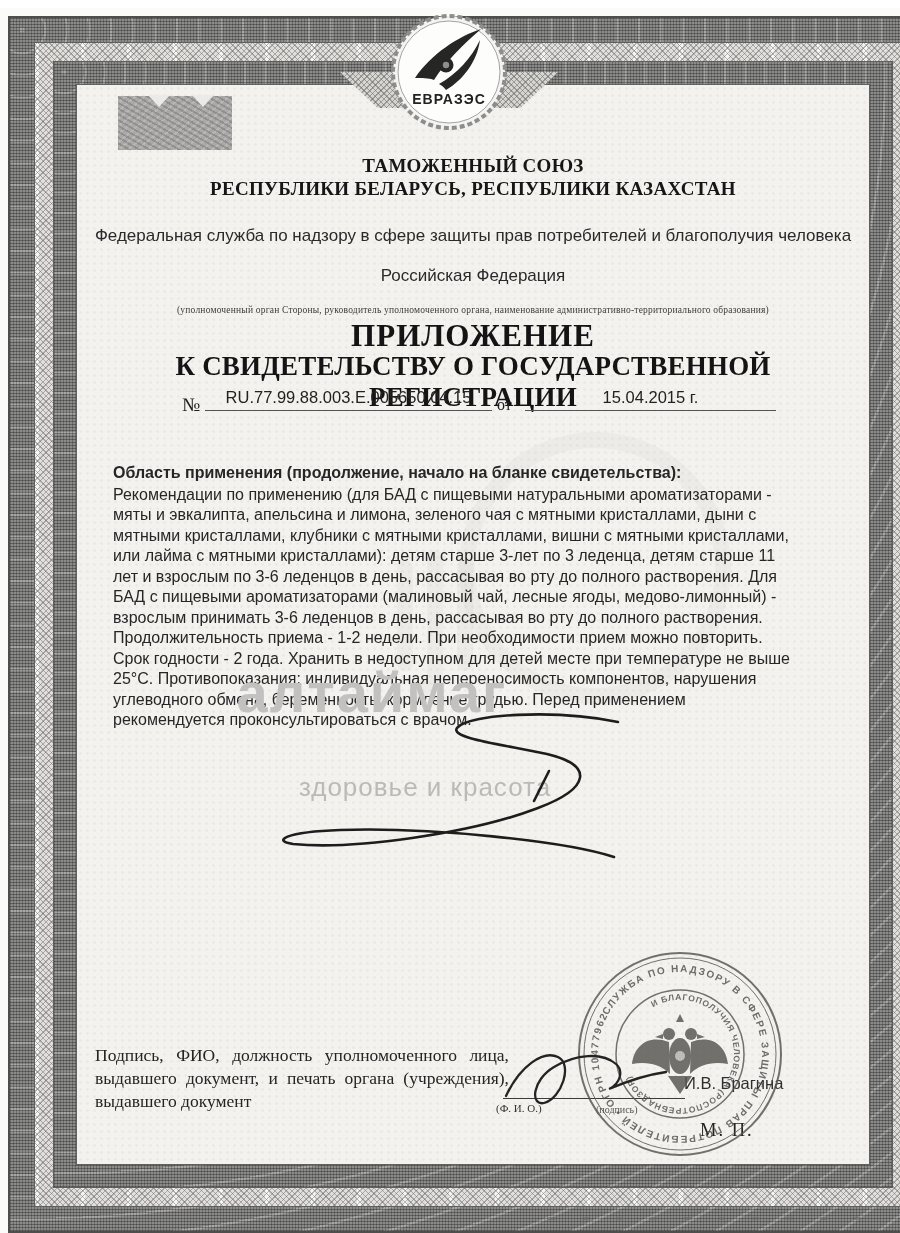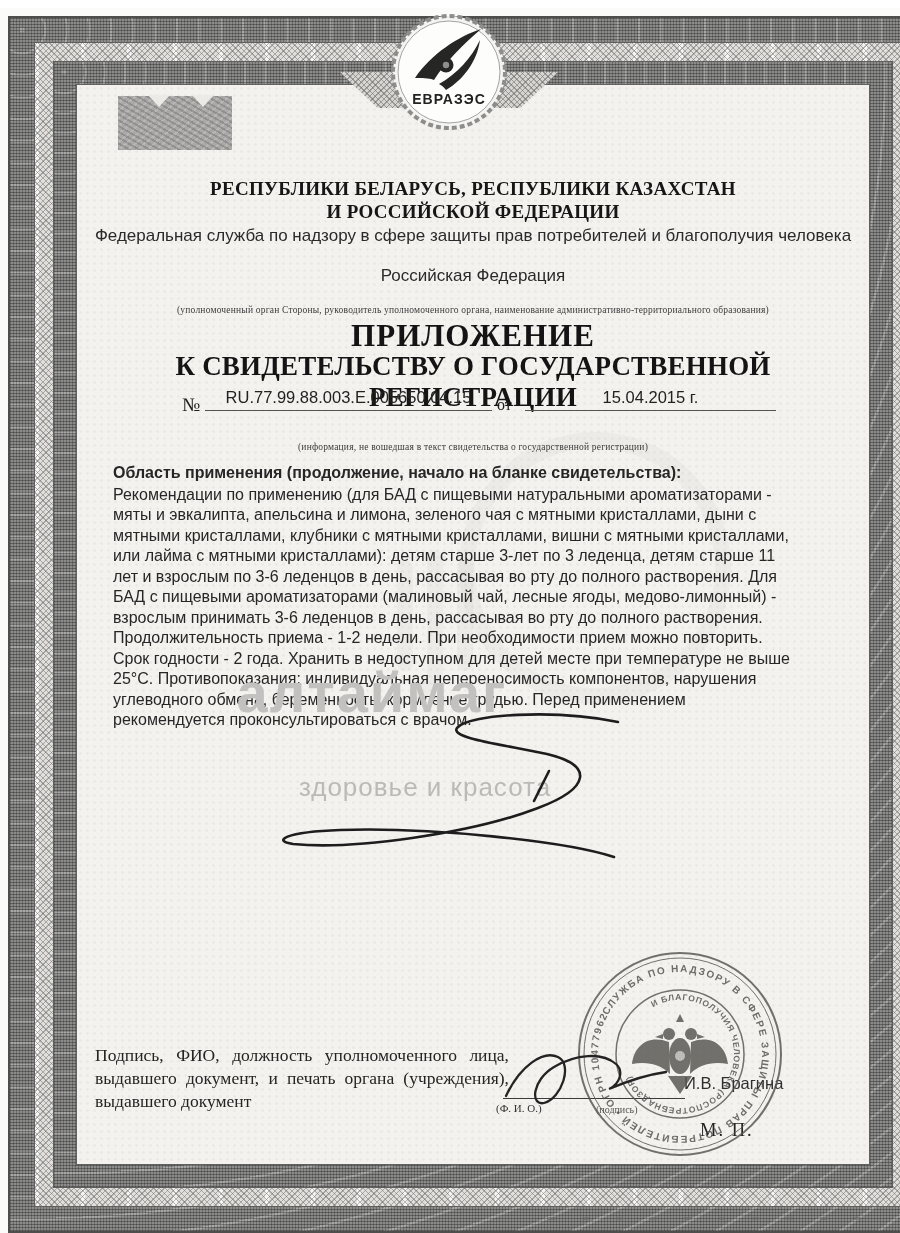--- a/index.html
+++ b/index.html
@@ -125,37 +125,36 @@
       <circle cx="57" cy="53" r="3.2" fill="#8f8f8d"></circle>
     </g>
     <text x="60" y="92" text-anchor="middle" class="badge-label">ЕВРАЗЭС</text>
   </svg>
 
   <div class="gray-block">
     <div class="notch n1"></div>
     <div class="notch n2"></div>
   </div>
 
+  <div class="center hdr-bold" style="top:146px;">ТАМОЖЕННЫЙ СОЮЗ</div>
   <div class="center hdr-bold" style="top:169px;">РЕСПУБЛИКИ БЕЛАРУСЬ, РЕСПУБЛИКИ КАЗАХСТАН</div>
-  <div class="center hdr-bold" style="top:192px;">И РОССИЙСКОЙ ФЕДЕРАЦИИ</div>
   <div class="center hdr-reg" style="top:218px;">Федеральная служба по надзору в сфере защиты прав потребителей и благополучия человека</div>
   <div class="center hdr-reg" style="top:258px;">Российская Федерация</div>
   <div class="center title1" style="top:310px;">ПРИЛОЖЕНИЕ</div>
 
   <div class="center tiny-note" style="top:297px;">(уполномоченный орган Стороны, руководитель уполномоченного органа, наименование административно-территориального образования)</div>
   <div class="center title2" style="top:343px;">К СВИДЕТЕЛЬСТВУ О ГОСУДАРСТВЕННОЙ РЕГИСТРАЦИИ</div>
 
   <div class="numrow">
     <span class="no-label">№</span>
     <span class="num-box">RU.77.99.88.003.E.005650.04.15</span>
     <span class="ot-label">от</span>
     <span class="date-box">15.04.2015 г.</span>
   </div>
 
-  <div class="center tiny-note" style="top:434px;">(информация, не вошедшая в текст свидетельства о государственной регистрации)</div>
 
   <div class="body-block">
     <p class="body-head">Область применения (продолжение, начало на бланке свидетельства):</p>
     <p class="body-par">Рекомендации по применению (для БАД с пищевыми натуральными ароматизаторами - мяты и эвкалипта, апельсина и лимона, зеленого чая с мятными кристаллами, дыни с мятными кристаллами, клубники с мятными кристаллами, вишни с мятными кристаллами, или лайма с мятными кристаллами): детям старше 3-лет по 3 леденца, детям старше 11 лет и взрослым по 3-6 леденцов в день, рассасывая во рту до полного растворения. Для БАД с пищевыми ароматизаторами (малиновый чай, лесные ягоды, медово-лимонный) - взрослым принимать 3-6 леденцов в день, рассасывая во рту до полного растворения. Продолжительность приема - 1-2 недели. При необходимости прием можно повторить. Срок годности - 2 года. Хранить в недоступном для детей месте при температуре не выше 25°С. Противопоказания: индивидуальная непереносимость компонентов, нарушения углеводного обмена, беременность, кормление грудью. Перед применением рекомендуется проконсультироваться с врачом.</p>
   </div>
 
   <div class="wm1">алтаймаг</div>
   <div class="wm2">здоровье и красота</div>
 
   <svg class="sig-overlay" width="900" height="1233" viewBox="0 0 900 1233">

